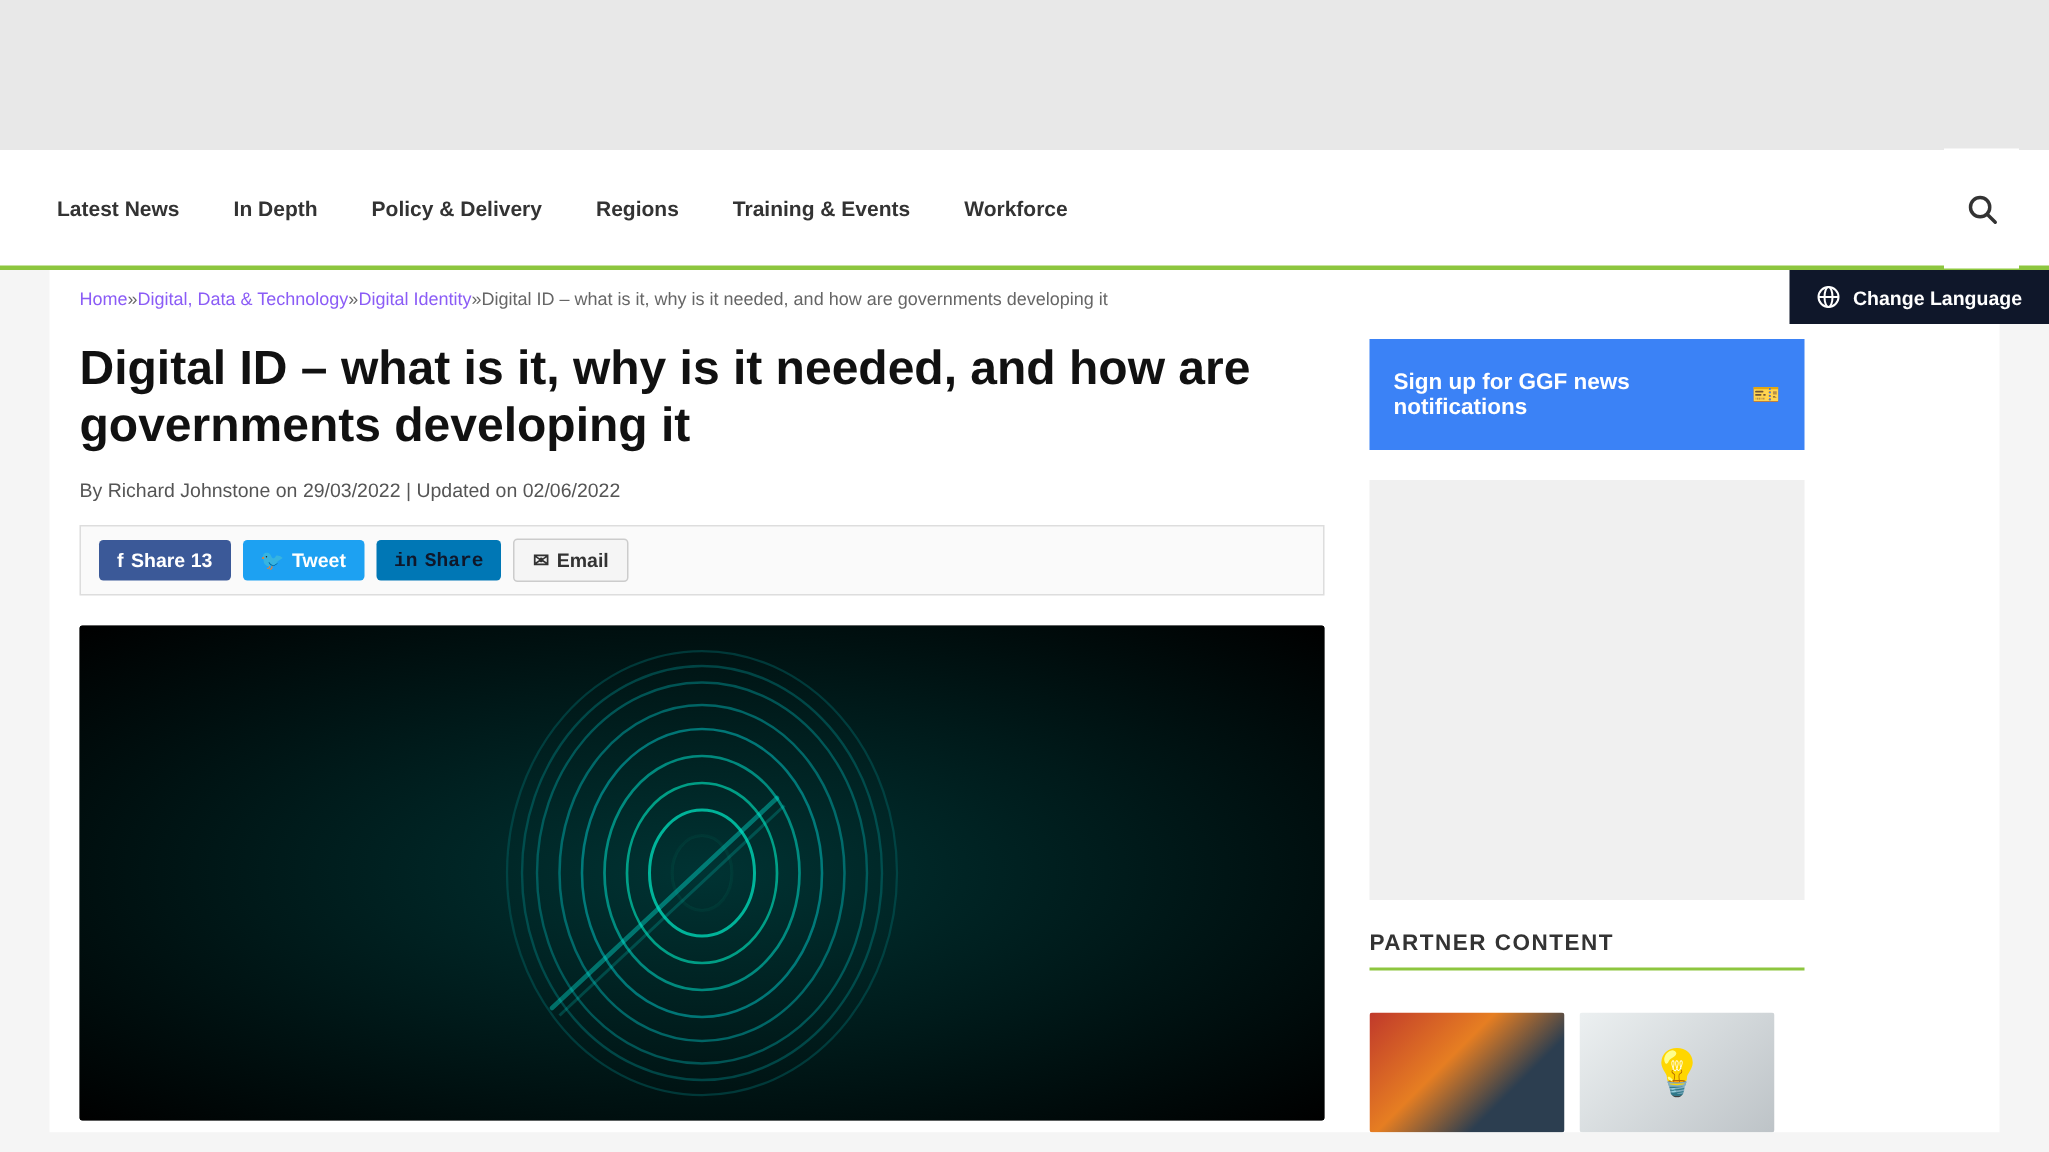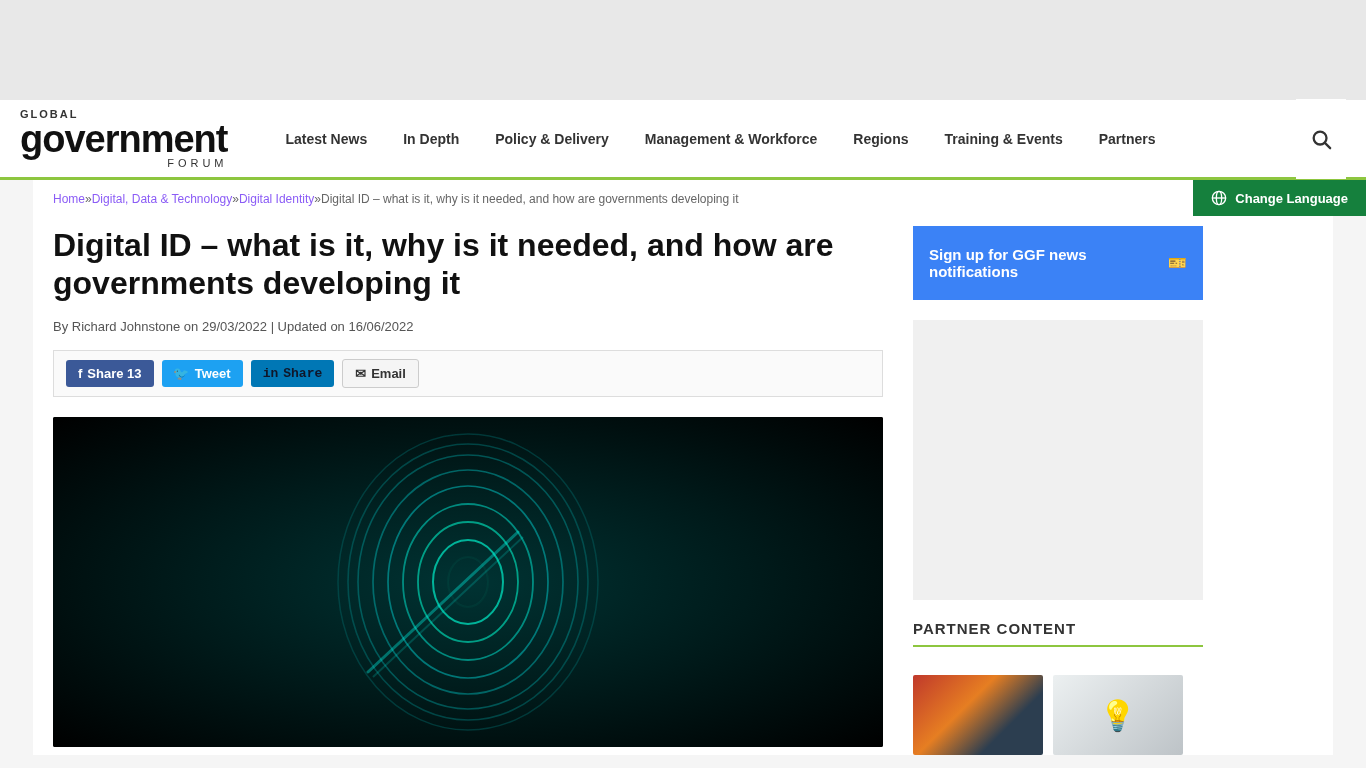--- a/index.html
+++ b/index.html
@@ -91,21 +91,21 @@
     .search-icon-btn svg {
       width: 22px;
       height: 22px;
     }
 
     
     .change-language {
       position: absolute;
       right: 0;
       top: 80px;
-      background: #15803d;
+      background: #0f172a;
       color: #fff;
       padding: 10px 18px;
       font-size: 13px;
       font-weight: 600;
       cursor: pointer;
       display: flex;
       align-items: center;
       gap: 8px;
       z-index: 20;
     }
@@ -295,34 +295,28 @@
       font-size: 30px;
     }
   </style>
 </head>
 <body>
 
 <div class="ad-banner">
 </div>
 
 <header class="header">
-  <a class="logo-container" href="#">
-    <span class="logo-global">GLOBAL</span>
-    <span class="logo-government">government</span>
-    <span class="logo-forum">FORUM</span>
-  </a>
 
   <nav>
     <a class="nav-item" href="#">Latest News</a>
     <a class="nav-item" href="#">In Depth</a>
     <a class="nav-item" href="#">Policy &amp; Delivery</a>
-    <a class="nav-item" href="#">Management &amp; Workforce</a>
     <a class="nav-item" href="#">Regions</a>
     <a class="nav-item" href="#">Training &amp; Events</a>
-    <a class="nav-item" href="#">Partners</a>
+    <a class="nav-item" href="#">Workforce</a>
   </nav>
 
   <div class="search-icon-btn">
     <svg viewBox="0 0 24 24" fill="none" stroke="#333" stroke-width="2.5" stroke-linecap="round" stroke-linejoin="round">
       <circle cx="11" cy="11" r="7"></circle>
       <line x1="16.5" y1="16.5" x2="22" y2="22"></line>
     </svg>
   </div>
 
   <div class="change-language">
@@ -351,21 +345,21 @@
 
     <main class="main-content">
       <h1 class="article-title">Digital ID – what is it, why is it needed, and how are governments developing it</h1>
 
       <p class="article-meta">
         <span>By</span>
         <a href="#">Richard Johnstone</a>
         <span>on</span>
         <span>29/03/2022</span>
         <span>| Updated on</span>
-        <span>16/06/2022</span>
+        <span>02/06/2022</span>
       </p>
 
       <div class="share-bar">
         <button class="share-btn fb-share">
           <span>f</span>
           <span>Share 13</span>
         </button>
         <button class="share-btn twitter-share">
           <span>🐦</span>
           <span>Tweet</span>

